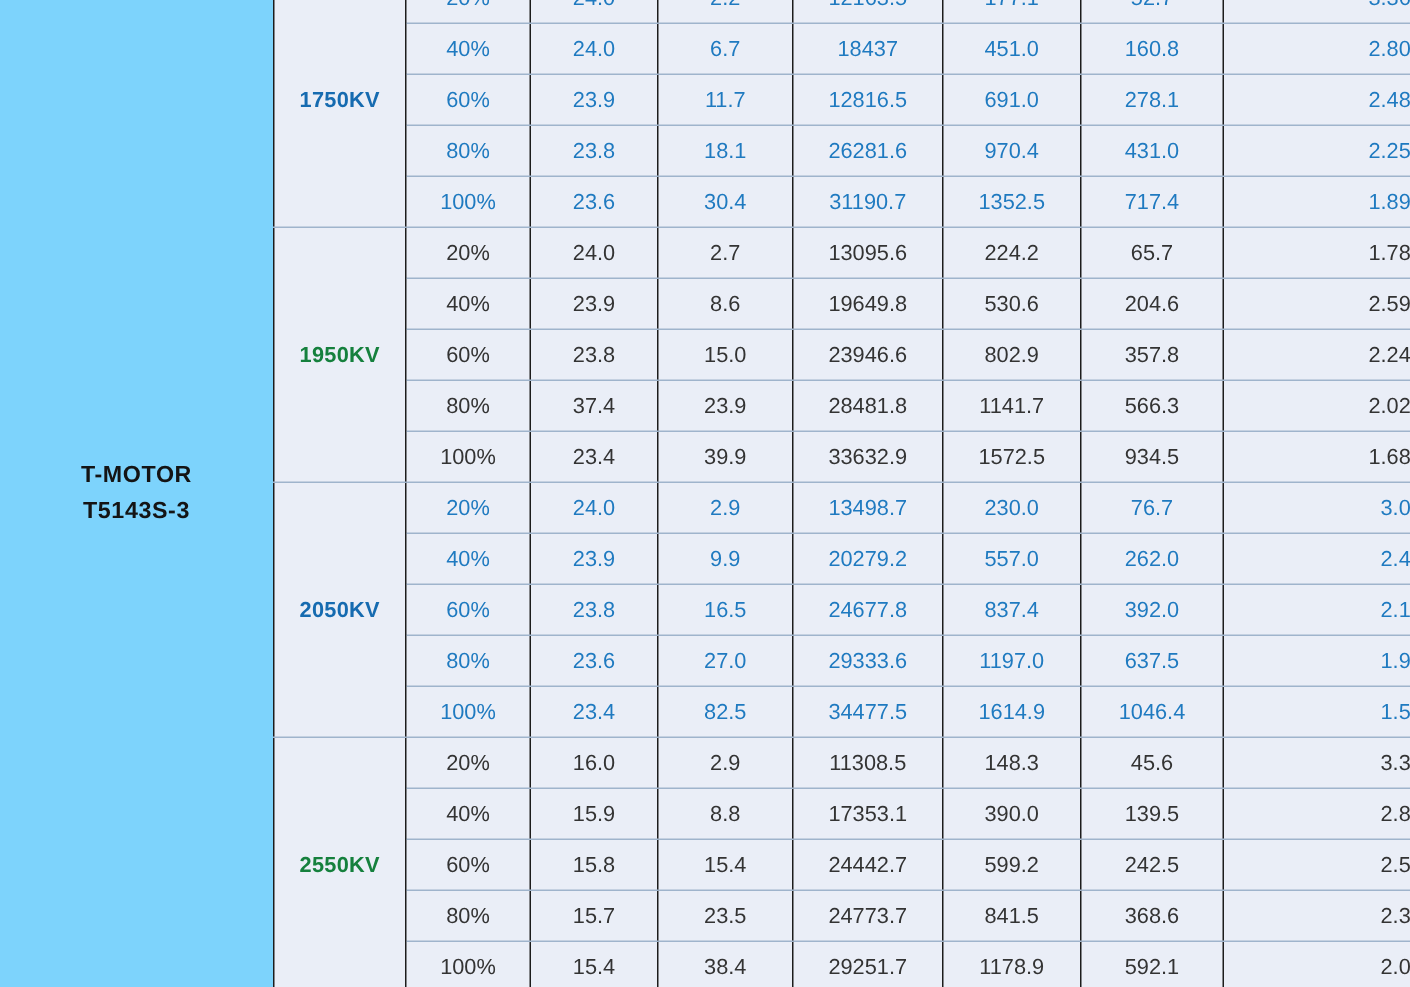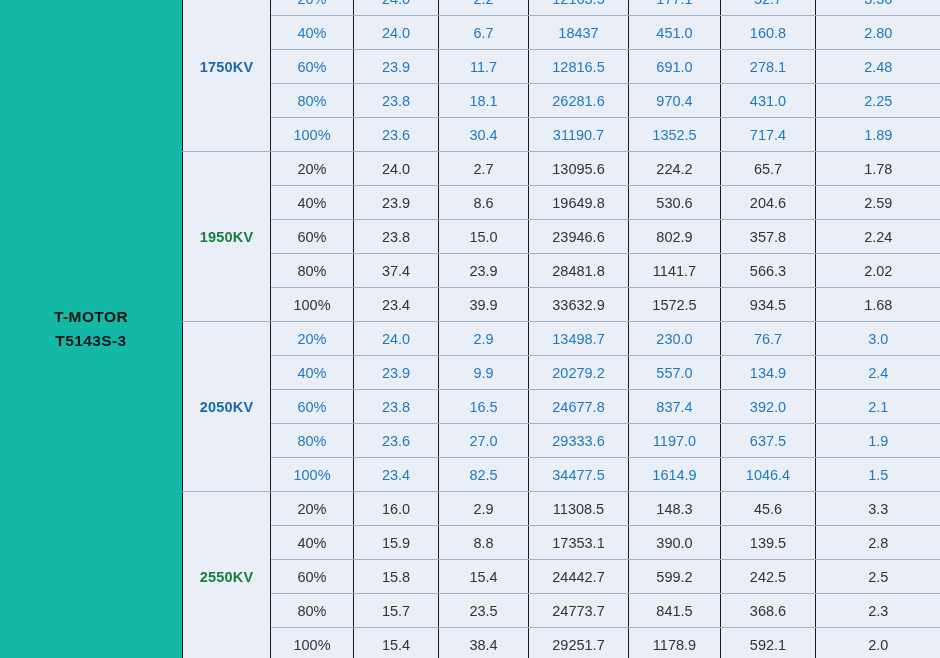--- a/index.html
+++ b/index.html
@@ -26,21 +26,21 @@
   #motor-label {
     position: absolute;
     left: 0;
     top: 0;
     width: 182px;
     height: 658px;
     display: flex;
     flex-direction: column;
     align-items: center;
     justify-content: center;
-    background: #14b8a6;
+    background: #7dd3fc;
   }
   #motor-label .line {
     font-size: 15.5px;
     font-weight: bold;
     color: #141414;
     letter-spacing: 0.4px;
     line-height: 1.55;
     white-space: nowrap;
   }
 
@@ -68,21 +68,21 @@
     height: 33px;
     padding: 0;
     text-align: center;
     vertical-align: middle;
     font-size: 14.5px;
     border-right: 1px solid #1c1c1c;
     border-bottom: 1px solid #9fb4cc;
     background: #eaeef7;
     white-space: nowrap;
   }
-  #data-table td:last-child { border-right: none; }
+  #data-table td:last-child { border-right: none; text-align: right; }
 
   
   #data-table td.kv-cell {
     border-left: 1px solid #1c1c1c;
     font-weight: bold;
     font-size: 14.5px;
     letter-spacing: 0.2px;
   }
 
   
@@ -220,21 +220,21 @@
           <td>230.0</td>
           <td>76.7</td>
           <td>3.0</td>
         </tr>
         <tr class="theme-blue">
           <td>40%</td>
           <td>23.9</td>
           <td>9.9</td>
           <td>20279.2</td>
           <td>557.0</td>
-          <td>134.9</td>
+          <td>262.0</td>
           <td>2.4</td>
         </tr>
         <tr class="theme-blue">
           <td>60%</td>
           <td>23.8</td>
           <td>16.5</td>
           <td>24677.8</td>
           <td>837.4</td>
           <td>392.0</td>
           <td>2.1</td>

